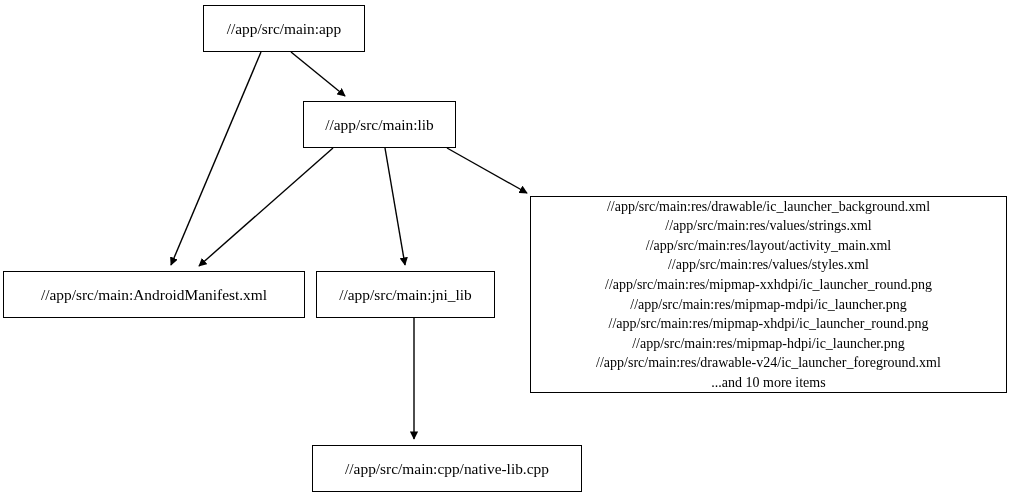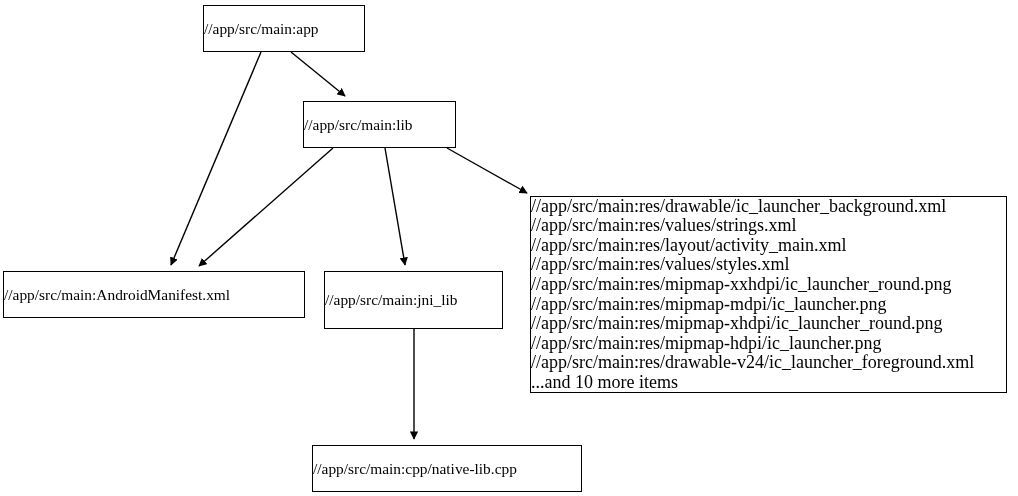--- a/index.html
+++ b/index.html
@@ -32,28 +32,28 @@
     align-items: center;
     justify-content: center;
     text-align: center;
     color: #000000;
     font-size: 15.4px;
     line-height: 1.0;
     white-space: pre;
     z-index: 2;
   }
   .node.multiline {
-    font-size: 18px;
+    font-size: 14px;
     line-height: 19.6px;
     align-items: center;
   }
   .node-label {
     display: block;
     width: 100%;
-    text-align: left;
+    text-align: center;
   }
 </style>
 </head>
 <body>
 
 <div id="canvas">
 
   <svg id="edges" viewBox="0 0 1018 496" width="1018" height="496" xmlns="http://www.w3.org/2000/svg">
     <defs>
       <marker id="arrow" viewBox="0 0 10 10" refX="9" refY="5" markerWidth="6" markerHeight="6" orient="auto-start-reverse">
@@ -79,21 +79,21 @@
   </div>
 
   <div class="node" style="left:3px; top:271px; width:302px; height:47px;">
     <span class="node-label">//app/src/main:AndroidManifest.xml</span>
   </div>
 
   <div class="node" style="left:303px; top:101px; width:153px; height:47px;">
     <span class="node-label">//app/src/main:lib</span>
   </div>
 
-  <div class="node" style="left:324px; top:271px; width:179px; height:58px;">
+  <div class="node" style="left:316px; top:271px; width:179px; height:47px;">
     <span class="node-label">//app/src/main:jni_lib</span>
   </div>
 
   <div class="node" style="left:280px; top:445px; width:270px; height:47px;margin-left:32px;">
     <span class="node-label">//app/src/main:cpp/native-lib.cpp</span>
   </div>
 
   <div class="node multiline" style="left:530px; top:196px; width:477px; height:197px;">
     <span class="node-label">//app/src/main:res/drawable/ic_launcher_background.xml
 //app/src/main:res/values/strings.xml

